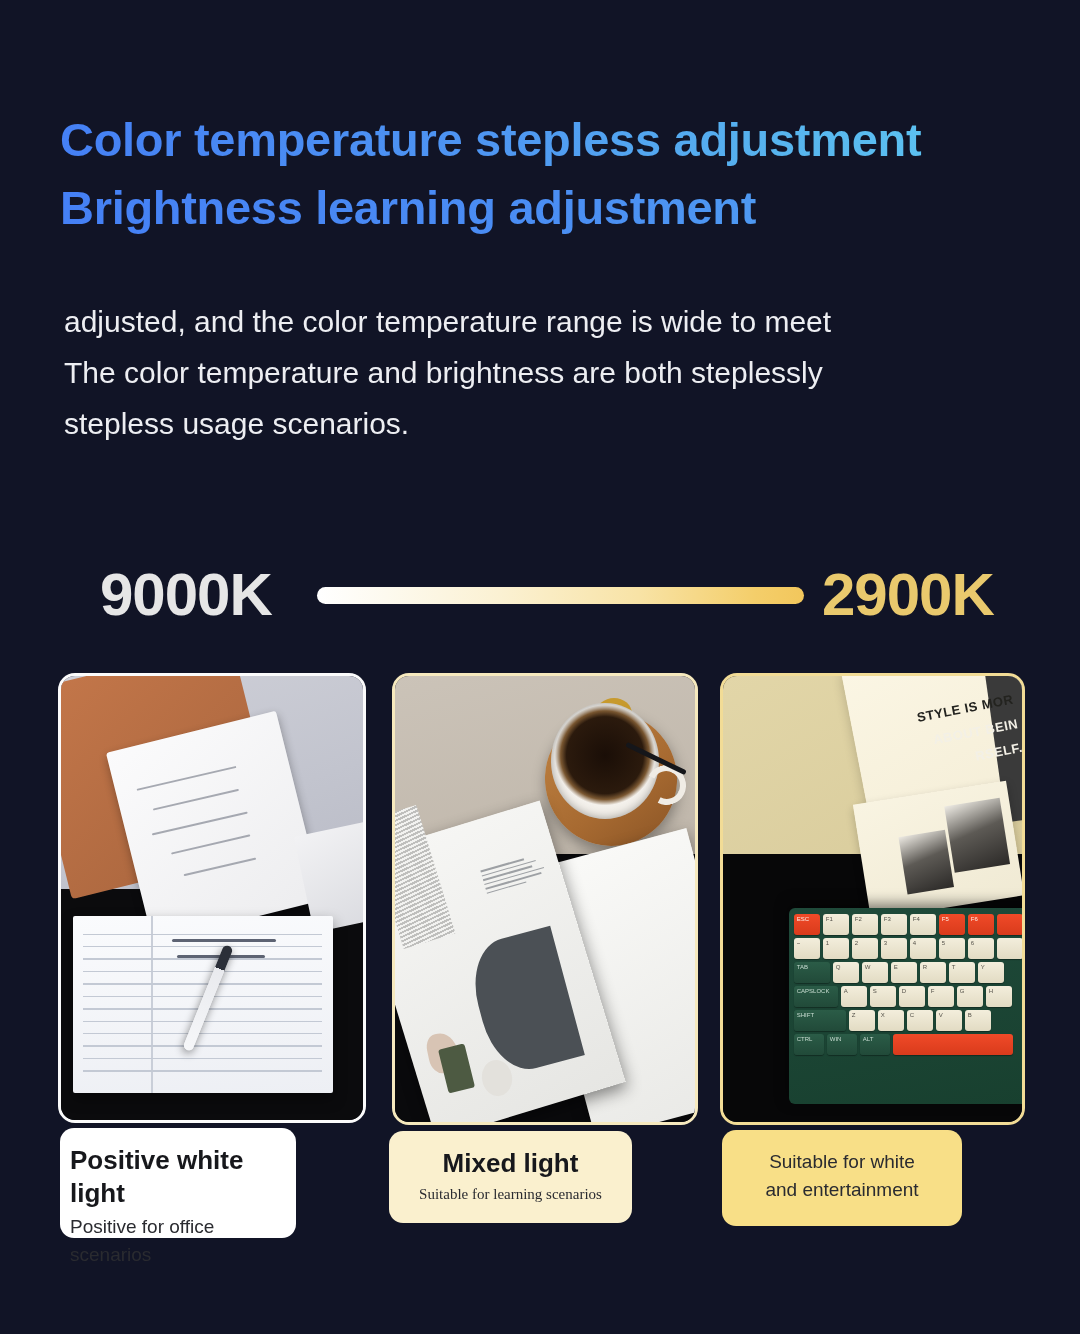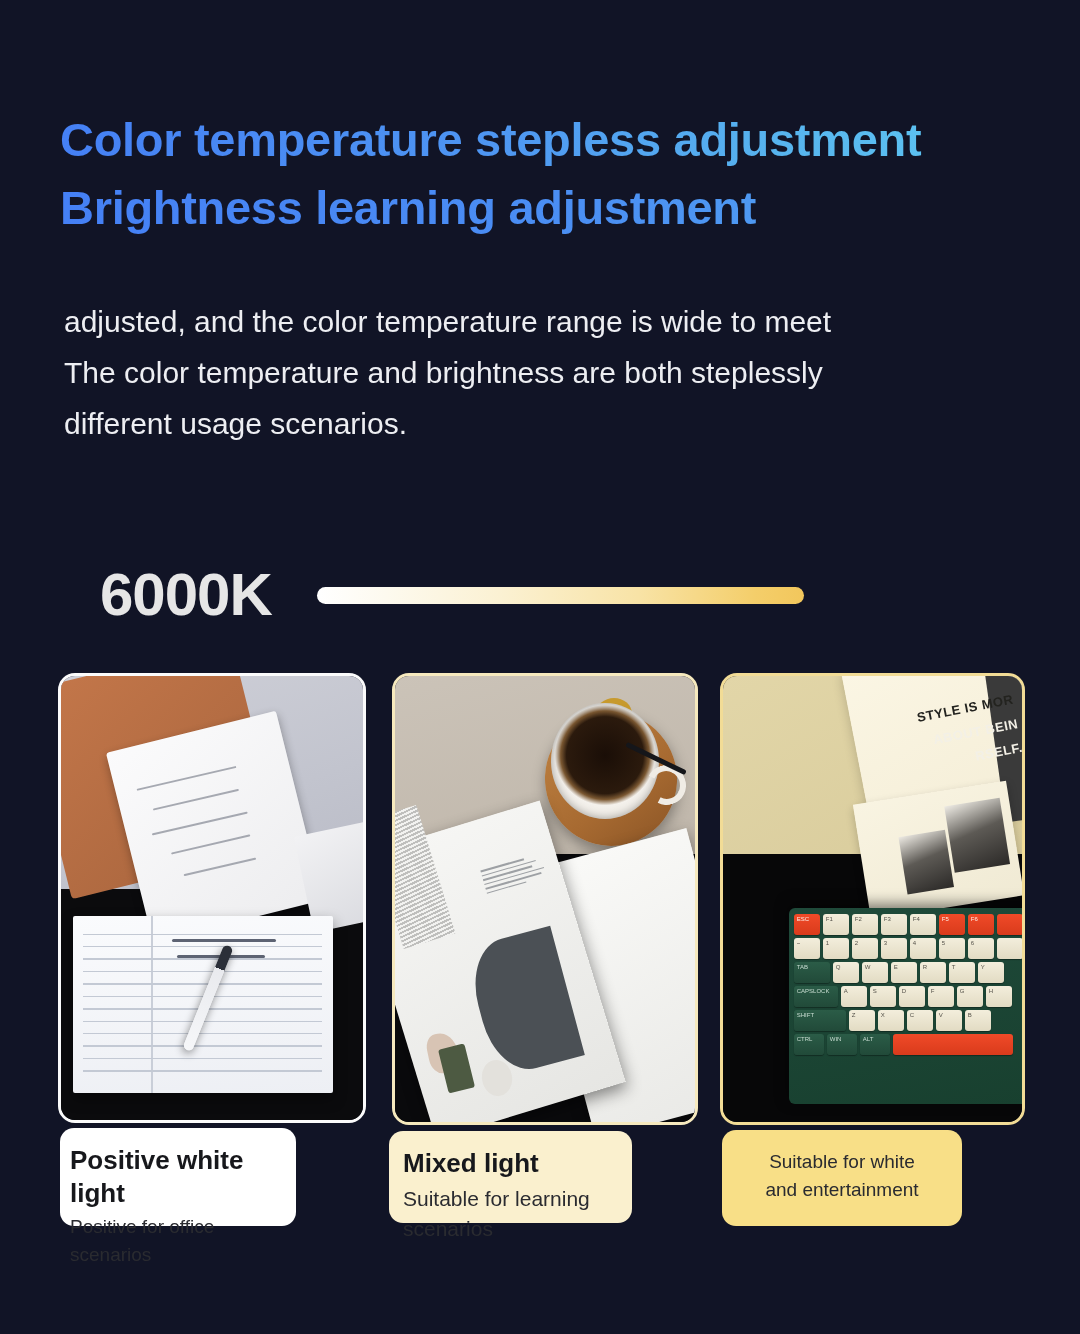--- a/index.html
+++ b/index.html
@@ -125,38 +125,39 @@
     line-height: 1.45;
     margin-top: 4px;
   }
 
   
   #card-1 .photo {
     left: 58px; top: 673px; width: 308px; height: 450px;
     border: 3px solid #FBFBFB;
   }
   #card-1 .caption {
-    left: 60px; top: 1128px; width: 236px; height: 98px;
+    left: 60px; top: 1128px; width: 236px; height: 110px;
     background: #FFFFFF;
     text-align: left;
     padding-left: 10px;
   }
   #card-1 .caption .title { text-align: left; }
   #card-1 .caption .subtitle { text-align: left; font-size: 19px; }
 
   
   #card-2 .photo {
     left: 392px; top: 673px; width: 306px; height: 452px;
     border: 3px solid #F6E9BE;
   }
   #card-2 .caption {
     left: 389px; top: 1131px; width: 243px; height: 92px;
     background: #FAF0CE;
-  }
-  #card-2 .caption .subtitle { font-size: 21px; }
+    text-align: center;
+  }
+  #card-2 .caption .subtitle { font-size: 15px; font-family: Liberation Serif, serif; }
 
   
   #card-3 .photo {
     left: 720px; top: 673px; width: 305px; height: 452px;
     border: 3px solid #F2DC96;
   }
   #card-3 .caption {
     left: 722px; top: 1130px; width: 240px; height: 96px;
     background: #F8DF87;
     text-align: center;
@@ -273,26 +274,27 @@
 <div class="page">
 
   <h1 class="headline">
     <span class="headline-line">Color temperature stepless adjustment</span>
     <span class="headline-line second">Brightness learning adjustment</span>
   </h1>
 
   <p class="body-copy">
     <span>adjusted, and the color temperature range is wide to meet</span>
     <span>The color temperature and brightness are both steplessly</span>
-    <span>different usage scenarios.</span>
+    <span>stepless usage scenarios.</span>
   </p>
 
   <div class="temp-row">
-    <div class="temp-label cool">6000K</div>
+    <div class="temp-label cool">9000K</div>
     <div class="temp-bar"></div>
+    <div class="temp-label warm">2900K</div>
   </div>
 
   <div class="card" id="card-1">
     <div class="photo">
       <div class="p1-top"></div>
       <div class="p1-bot"></div>
       <div class="p1-cover"></div>
       <div class="p1-pad">
         <i style="top:22%"></i>
           <i style="top:34%;left:18%;width:50%"></i>

